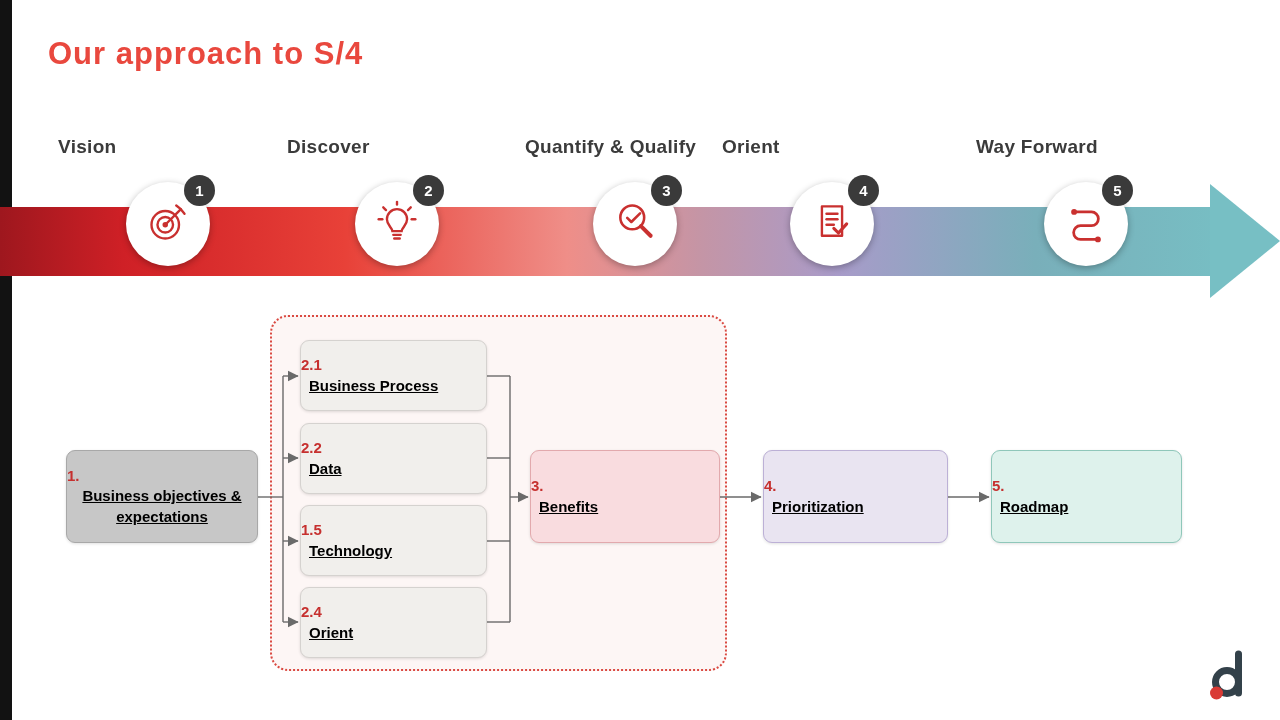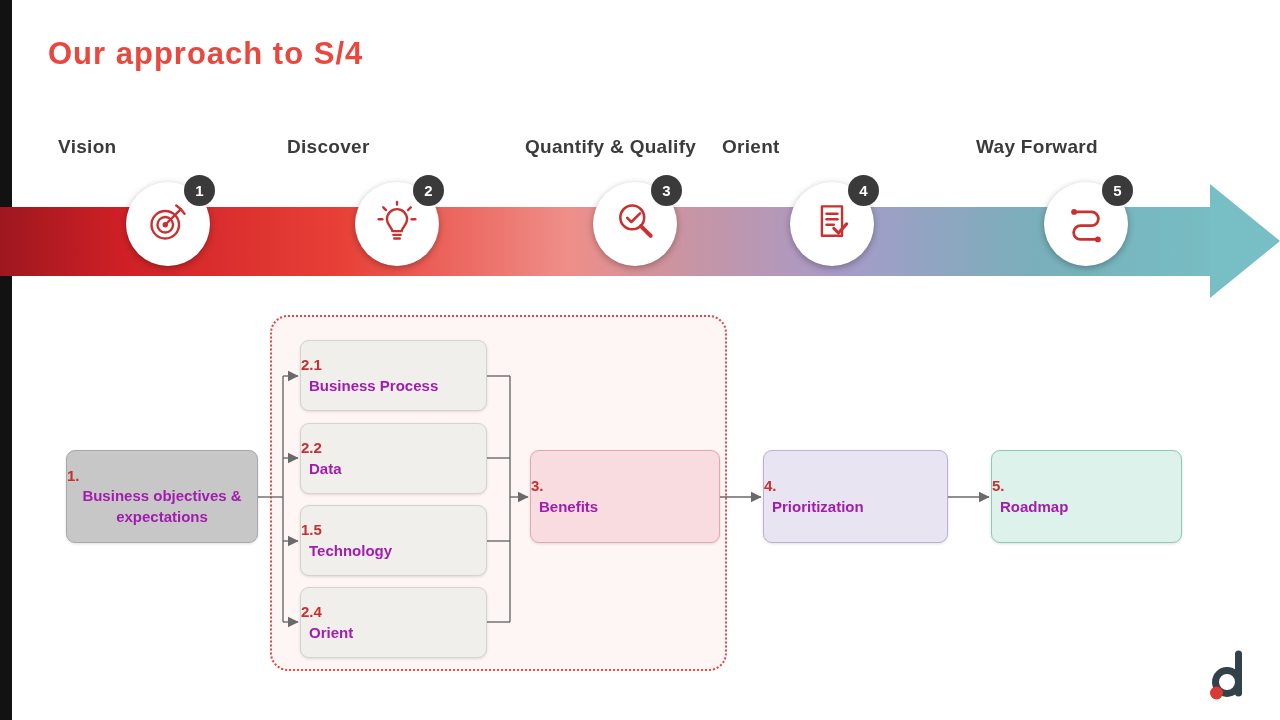--- a/index.html
+++ b/index.html
@@ -20,21 +20,21 @@
   .phase-label { font-size:19px; font-weight:700; color:#3b3b3b; letter-spacing:.3px; }
   .phase-circle { position:relative; margin:24px auto 0; width:84px; height:84px; border-radius:50%;
           background:#ffffff; box-shadow:0 2px 7px rgba(0,0,0,.30); display:flex; align-items:center; justify-content:center; }
   .badge { position:absolute; top:-7px; right:-5px; width:31px; height:31px; border-radius:50%;
           background:#3a3a3a; color:#ffffff; font-size:15px; font-weight:700; display:flex; align-items:center; justify-content:center; }
 
   
   .fbox { position:absolute; border-radius:9px; display:flex; flex-direction:column; align-items:flex-start; justify-content:center;
           text-align:center; line-height:1.35; box-shadow:0 1px 3px rgba(0,0,0,.12); }
   .fbox .num { font-size:15px; font-weight:700; color:#c6302f; }
-  .fbox .lbl { font-size:15px; font-weight:700; color:#a21caf; padding:0 8px; }
+  .fbox .lbl { font-size:15px; font-weight:700; color:#000000; padding:0 8px;text-decoration:underline; }
 
   .box-objectives   { left:66px;  top:450px; width:192px; height:93px; background:#c7c7c7; border:1px solid #a8a8a8; }
   .group-discover   { position:absolute; left:270px; top:315px; width:457px; height:356px; border:2px dotted #da4a42;
                       border-radius:18px; background:#fdf6f5; }
   .box-sub          { width:187px; height:71px; background:#f1efec; border:1px solid #d5d2cf; left:300px; }
   .box-benefits     { left:530px; top:450px; width:190px; height:93px; background:#f9dcdf; border:1px solid #e2a9ad; }
   .box-priorit      { left:763px; top:450px; width:185px; height:93px; background:#e9e4f1; border:1px solid #bcb0d6; }
   .box-roadmap      { left:991px; top:450px; width:191px; height:93px; background:#def2ec; border:1px solid #8fc7ba; }
 
   .connectors { position:absolute; left:0; top:0; width:1280px; height:720px; pointer-events:none; }

